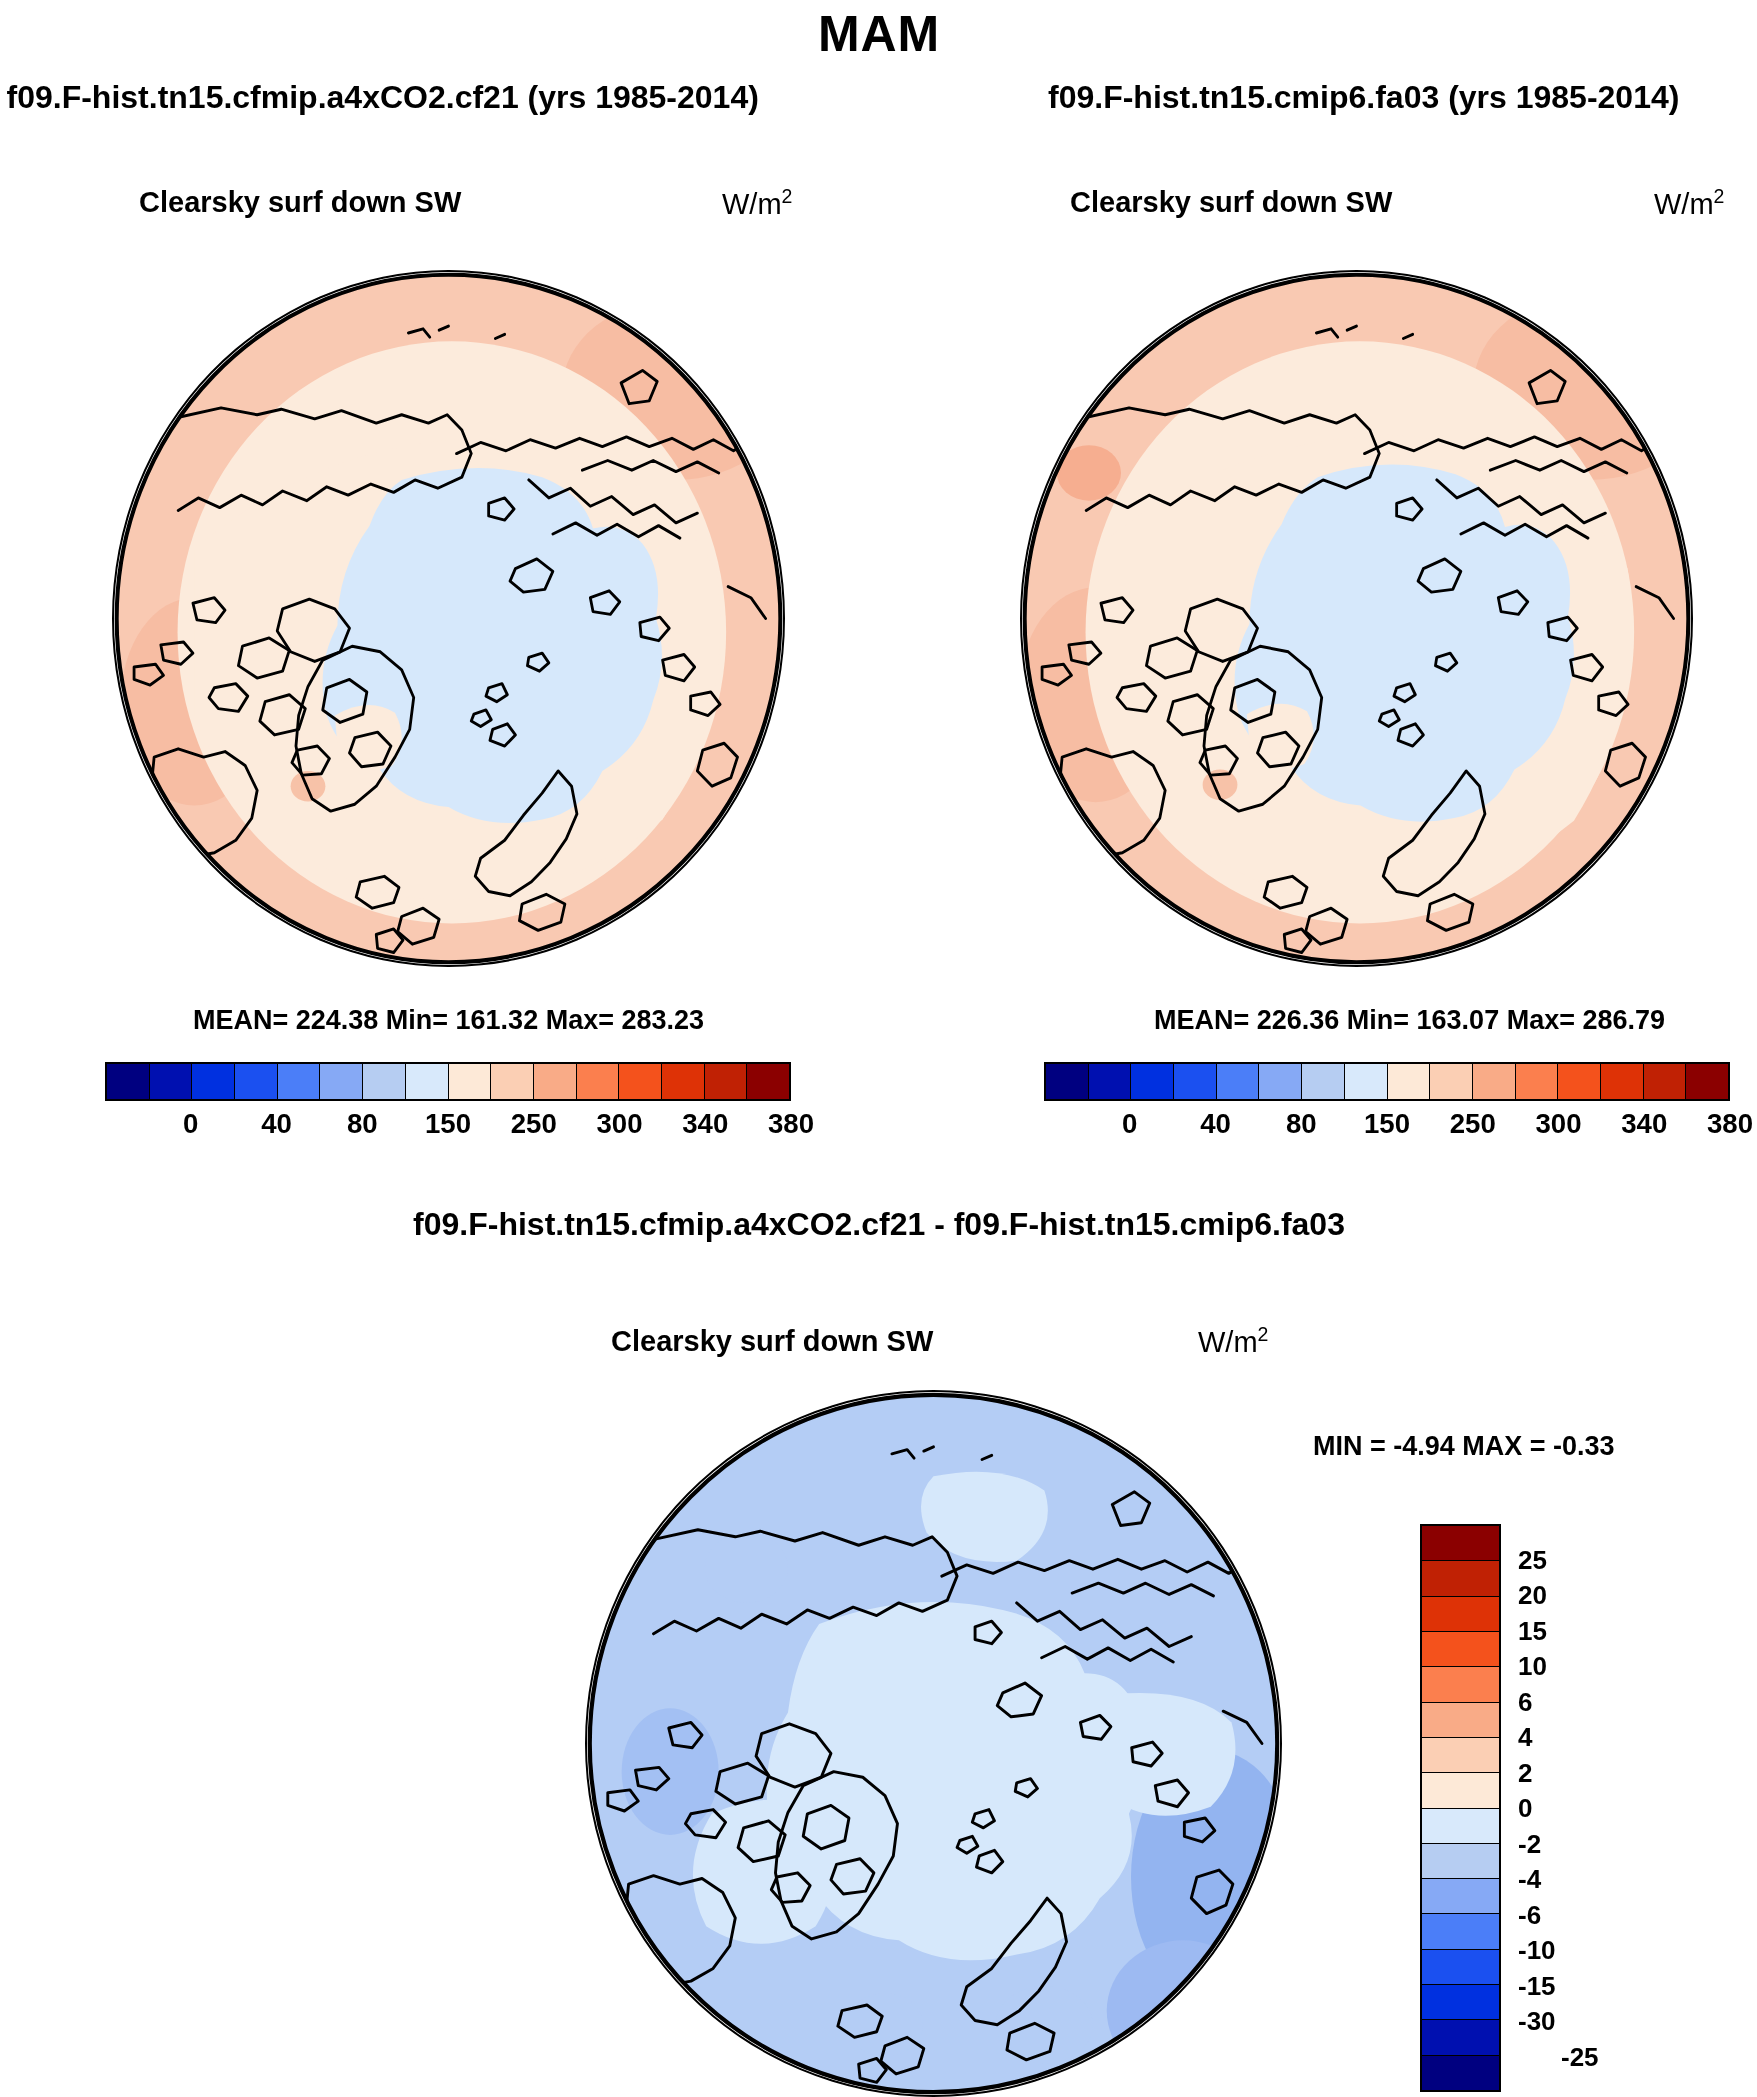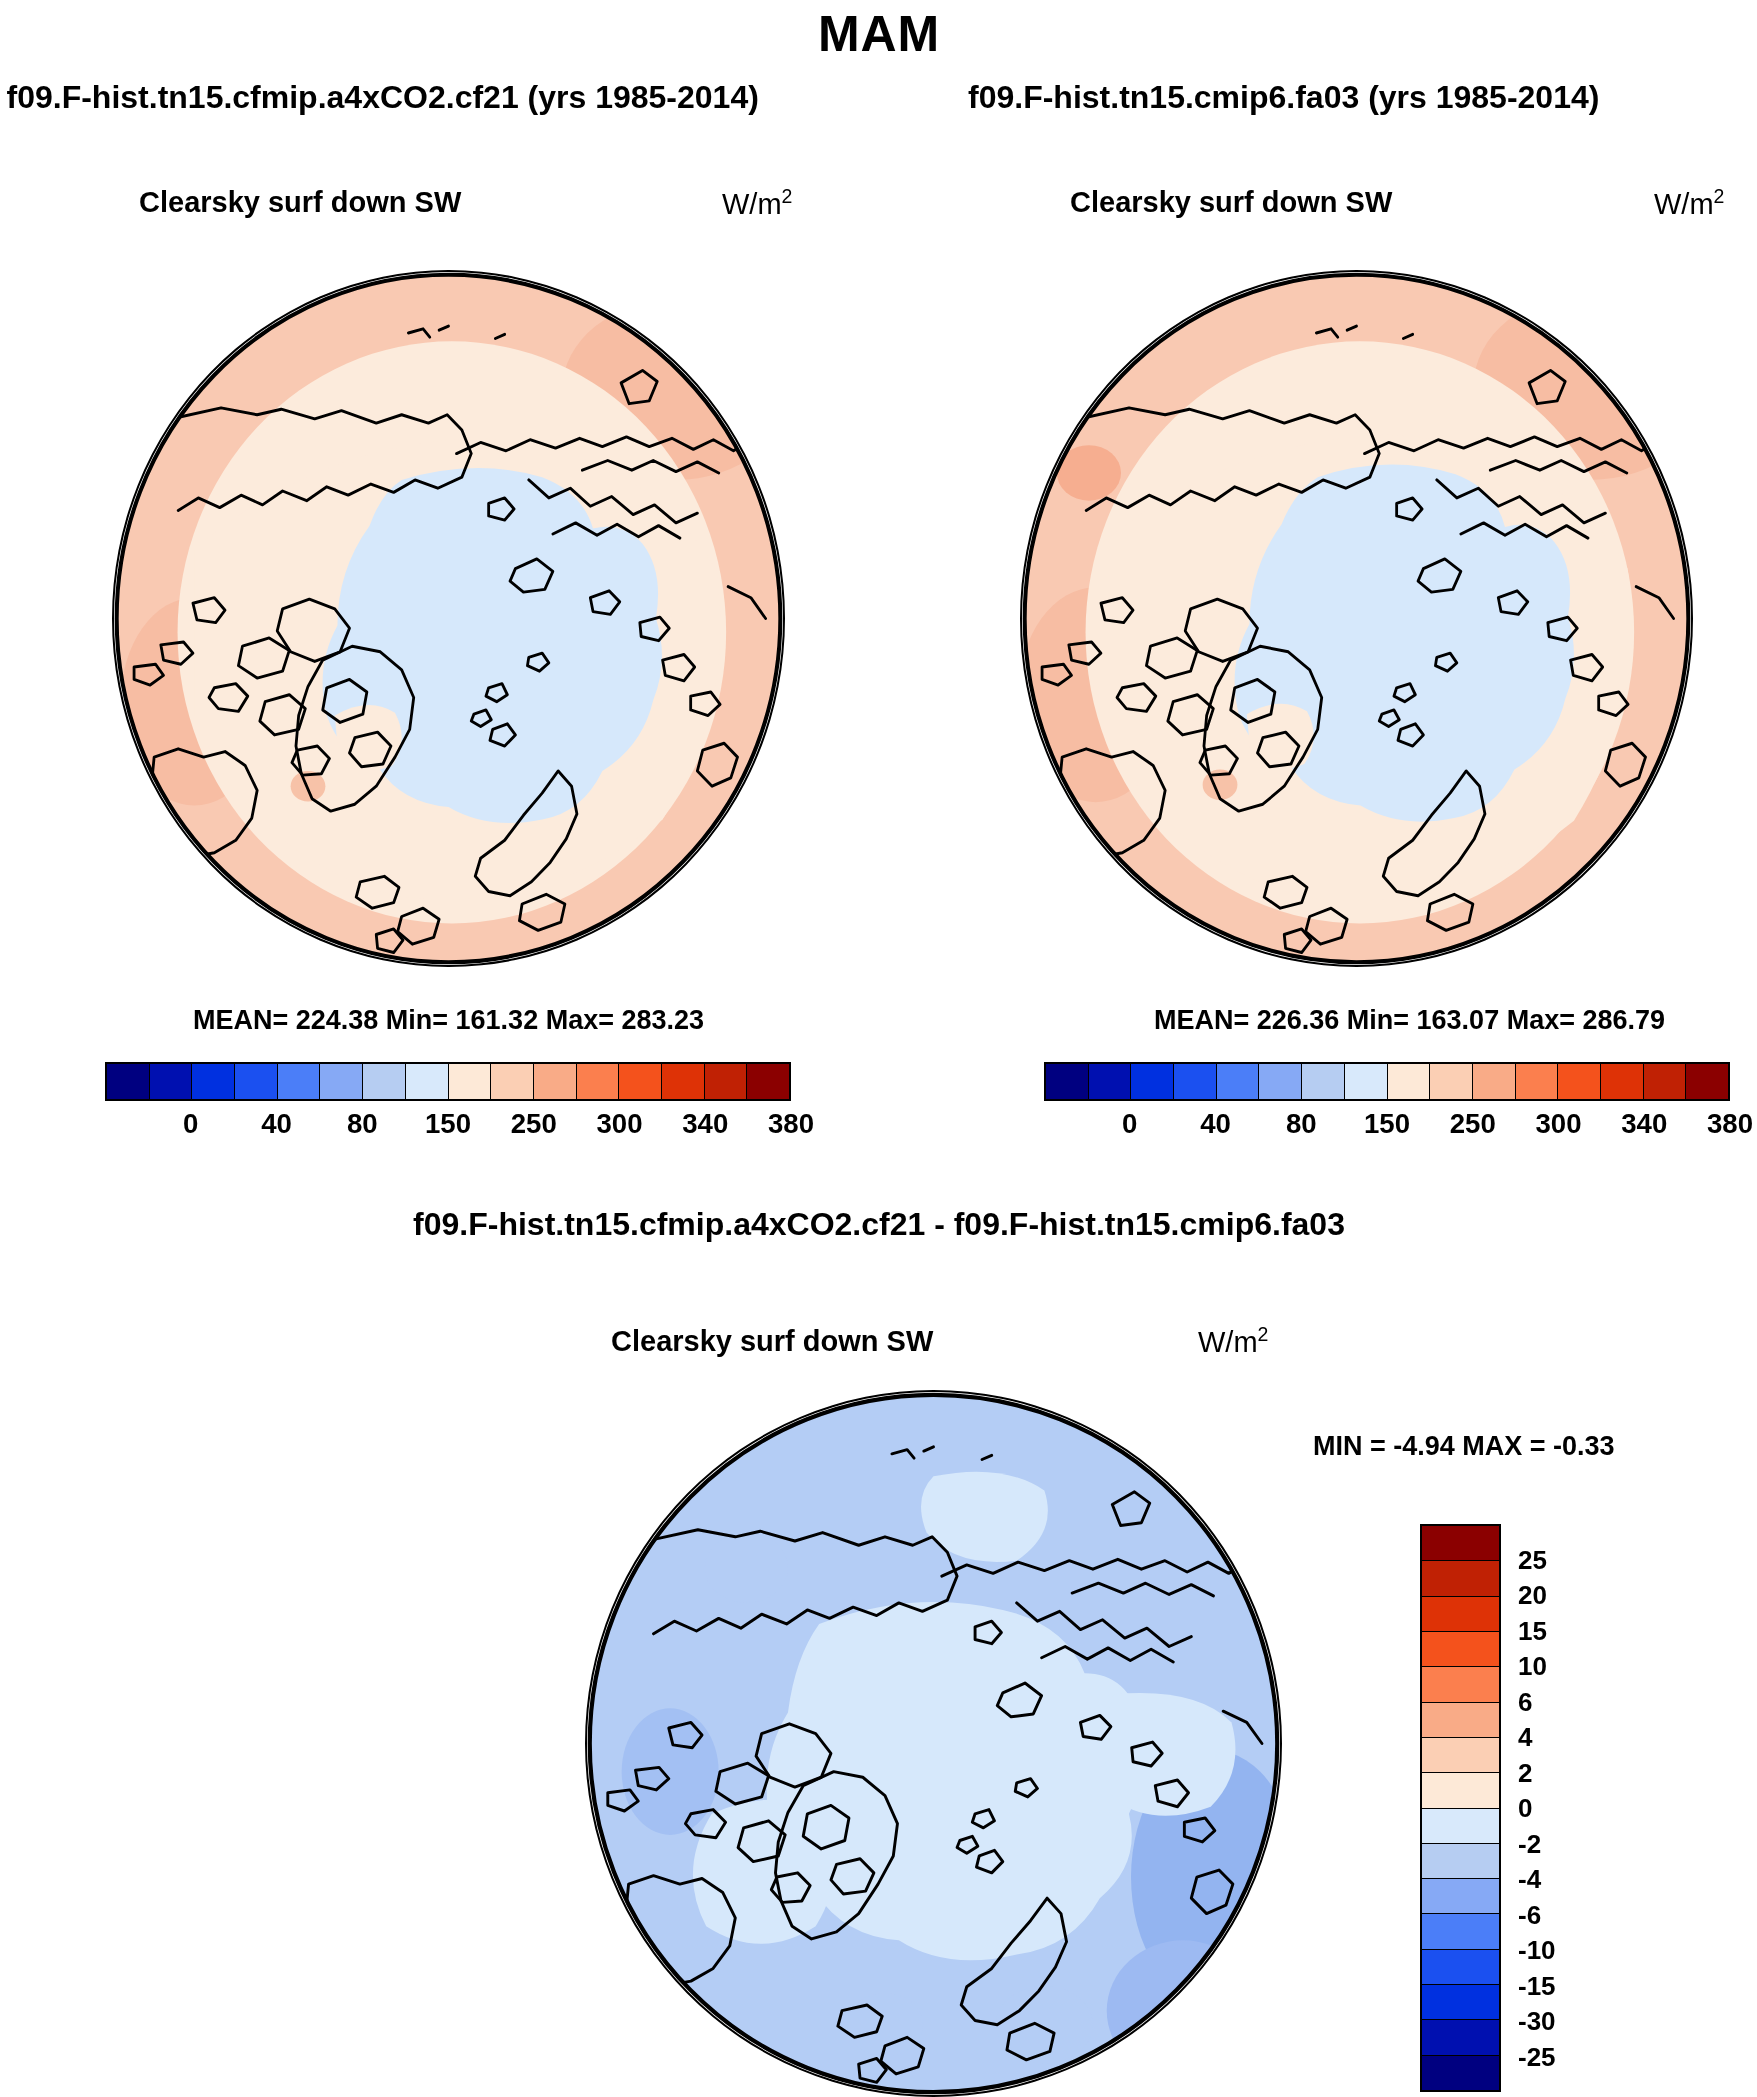--- a/index.html
+++ b/index.html
@@ -4,21 +4,21 @@
 <style>
   html,body{margin:0;padding:0;background:#fff;}
   body{width:1758px;height:2097px;position:relative;
        font-family:"Liberation Sans",sans-serif;color:#000;overflow:hidden;}
 
   .fig-title{position:absolute;top:4.9px;left:0;width:1758px;text-align:center;
              font-size:50px;font-weight:bold;letter-spacing:0.8px;}
 
   .panel-title{position:absolute;font-size:32px;font-weight:bold;white-space:nowrap;}
   .panel-title.left{top:79px;left:6.5px;}
-  .panel-title.right{top:79px;left:968px;}
+  .panel-title.right{top:79px;left:1048px;}
 
   .diff-title{position:absolute;top:1206px;left:0;width:1758px;text-align:center;
               font-size:32px;font-weight:bold;}
 
   .var-label{position:absolute;font-size:29px;font-weight:bold;white-space:nowrap;margin-left:34px;}
   .unit-label{position:absolute;font-size:29px;font-weight:normal;white-space:nowrap;}
   .unit-label sup{font-size:19.5px;vertical-align:super;}
 
   .stats{position:absolute;font-size:27px;font-weight:bold;white-space:nowrap;}
 
@@ -310,15 +310,15 @@
     <span style="top: 31.25%;">6</span>
     <span style="top: 37.5%;">4</span>
     <span style="top: 43.75%;">2</span>
     <span style="top: 50%;">0</span>
     <span style="top: 56.25%;">-2</span>
     <span style="top: 62.5%;">-4</span>
     <span style="top: 68.75%;">-6</span>
     <span style="top: 75%;">-10</span>
     <span style="top: 81.25%;">-15</span>
     <span style="top: 87.5%;">-30</span>
-    <span style="top: 93.75%;">-25</span>
+    <span style="top: 93.75%; margin-left: 43px;">-25</span>
   </div>
 
 
 </body></html>

